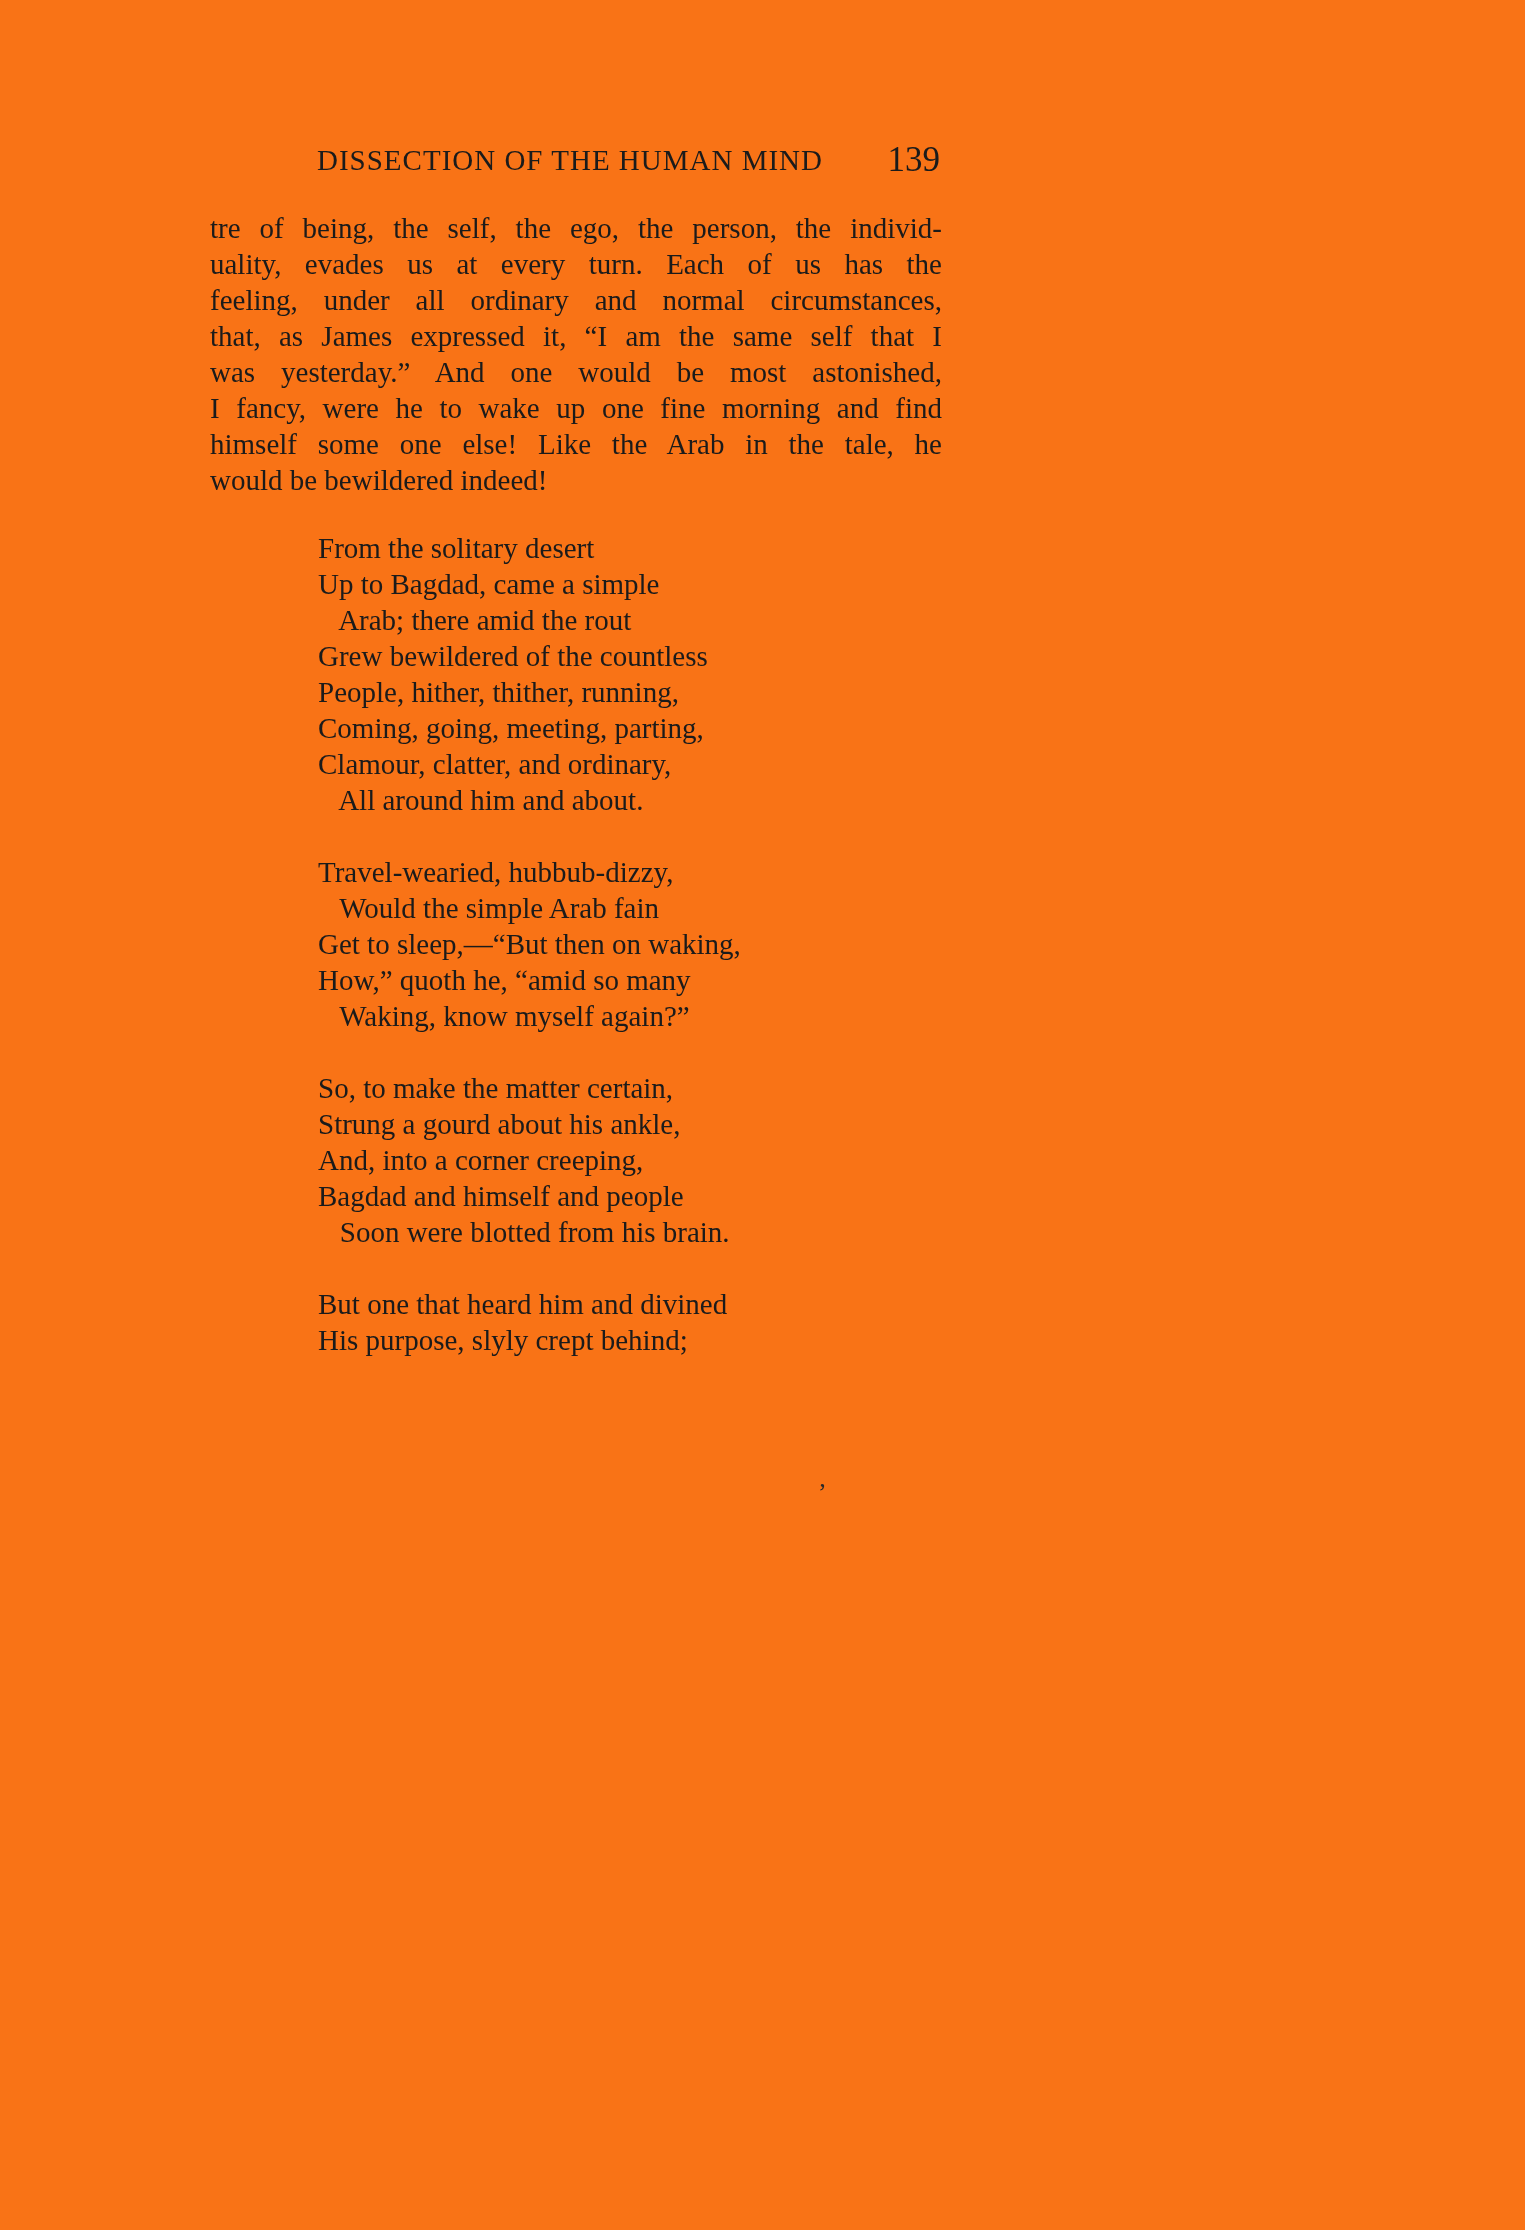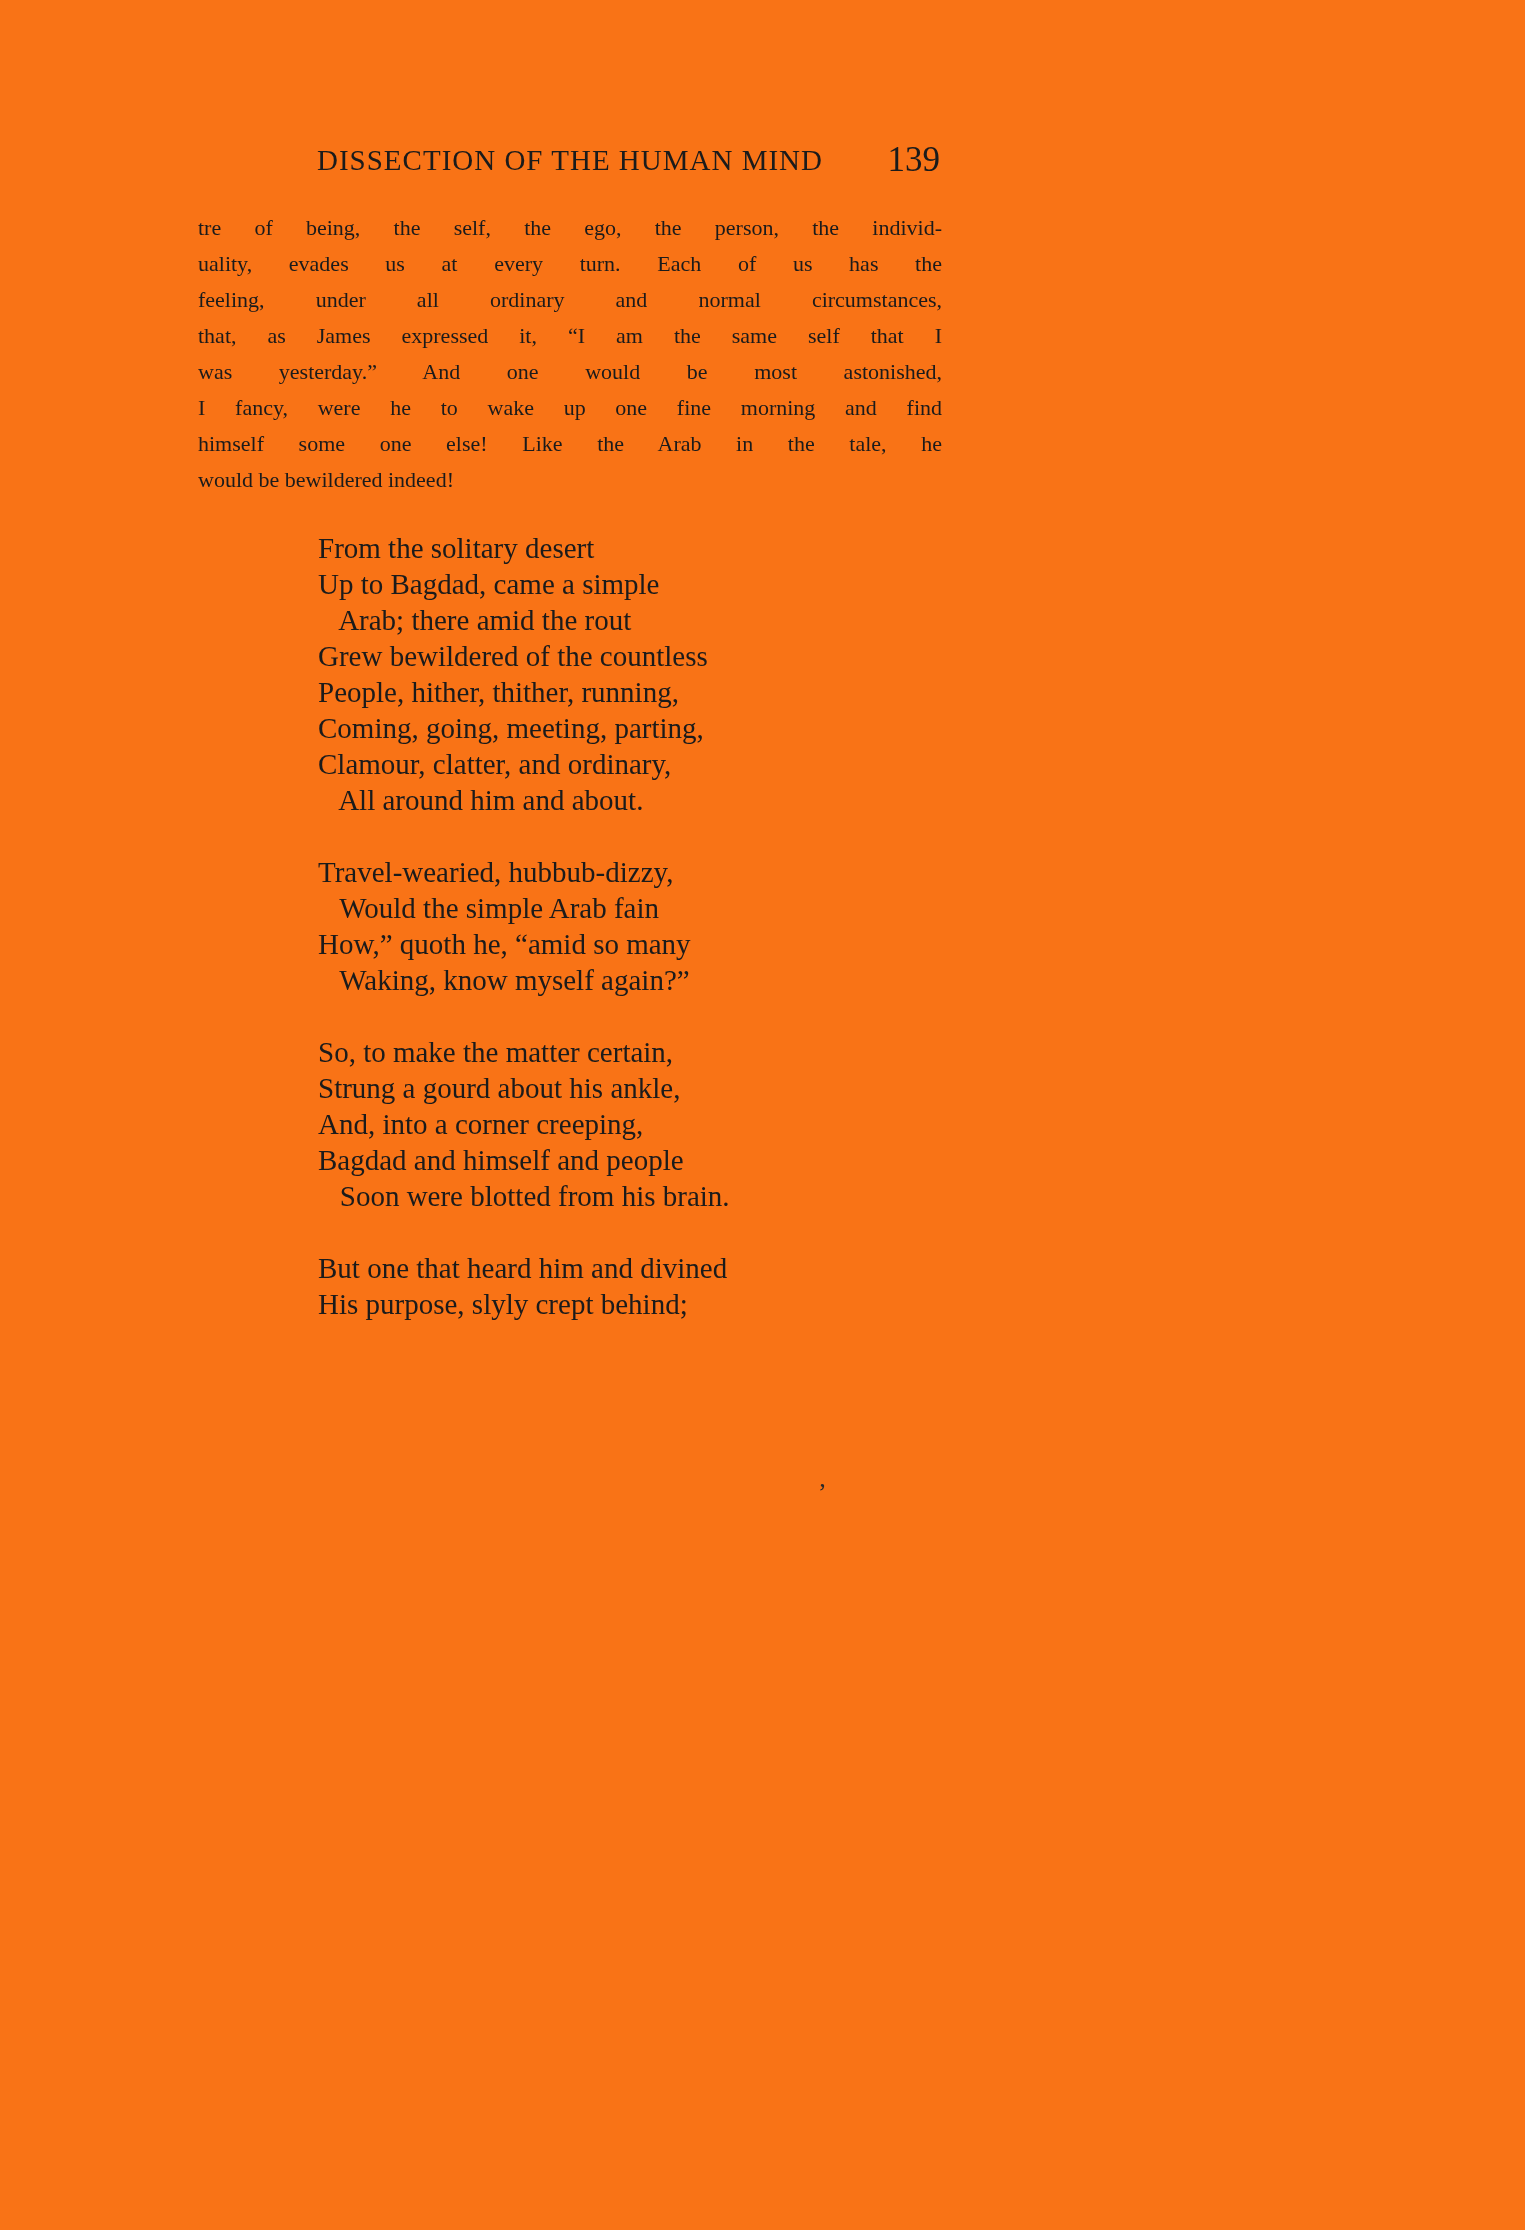--- a/index.html
+++ b/index.html
@@ -42,25 +42,26 @@
     white-space: nowrap;
   }
   .pagenum {
     position: absolute;
     right: 2px;
     top: 0;
     font-size: 35px;
     line-height: 36px;
   }
   .para .pline {
-    font-size: 22px;
+    font-size: 29px;
     line-height: 36px;
     text-align: justify;
     text-align-last: justify;
     white-space: normal;
+    margin-left: 12px;
   }
   .para .pline.last {
     text-align-last: left;
   }
   .poem {
     margin-top: 32px;
     margin-left: 120px;
   }
   .stanza {
     margin-bottom: 36px;
@@ -110,20 +111,21 @@
         <div class="poem-line">Grew bewildered of the countless</div>
         <div class="poem-line">People, hither, thither, running,</div>
         <div class="poem-line">Coming, going, meeting, parting,</div>
         <div class="poem-line">Clamour, clatter, and ordinary,</div>
         <div class="poem-line">   All around him and about.</div>
       </div>
 
       <div class="stanza">
         <div class="poem-line">Travel-wearied, hubbub-dizzy,</div>
         <div class="poem-line">   Would the simple Arab fain</div>
+        <div class="poem-line">Get to sleep,—“But then on waking,</div>
         <div class="poem-line">How,” quoth he, “amid so many</div>
         <div class="poem-line">   Waking, know myself again?”</div>
       </div>
 
       <div class="stanza">
         <div class="poem-line">So, to make the matter certain,</div>
         <div class="poem-line">Strung a gourd about his ankle,</div>
         <div class="poem-line">And, into a corner creeping,</div>
         <div class="poem-line">Bagdad and himself and people</div>
         <div class="poem-line">   Soon were blotted from his brain.</div>

